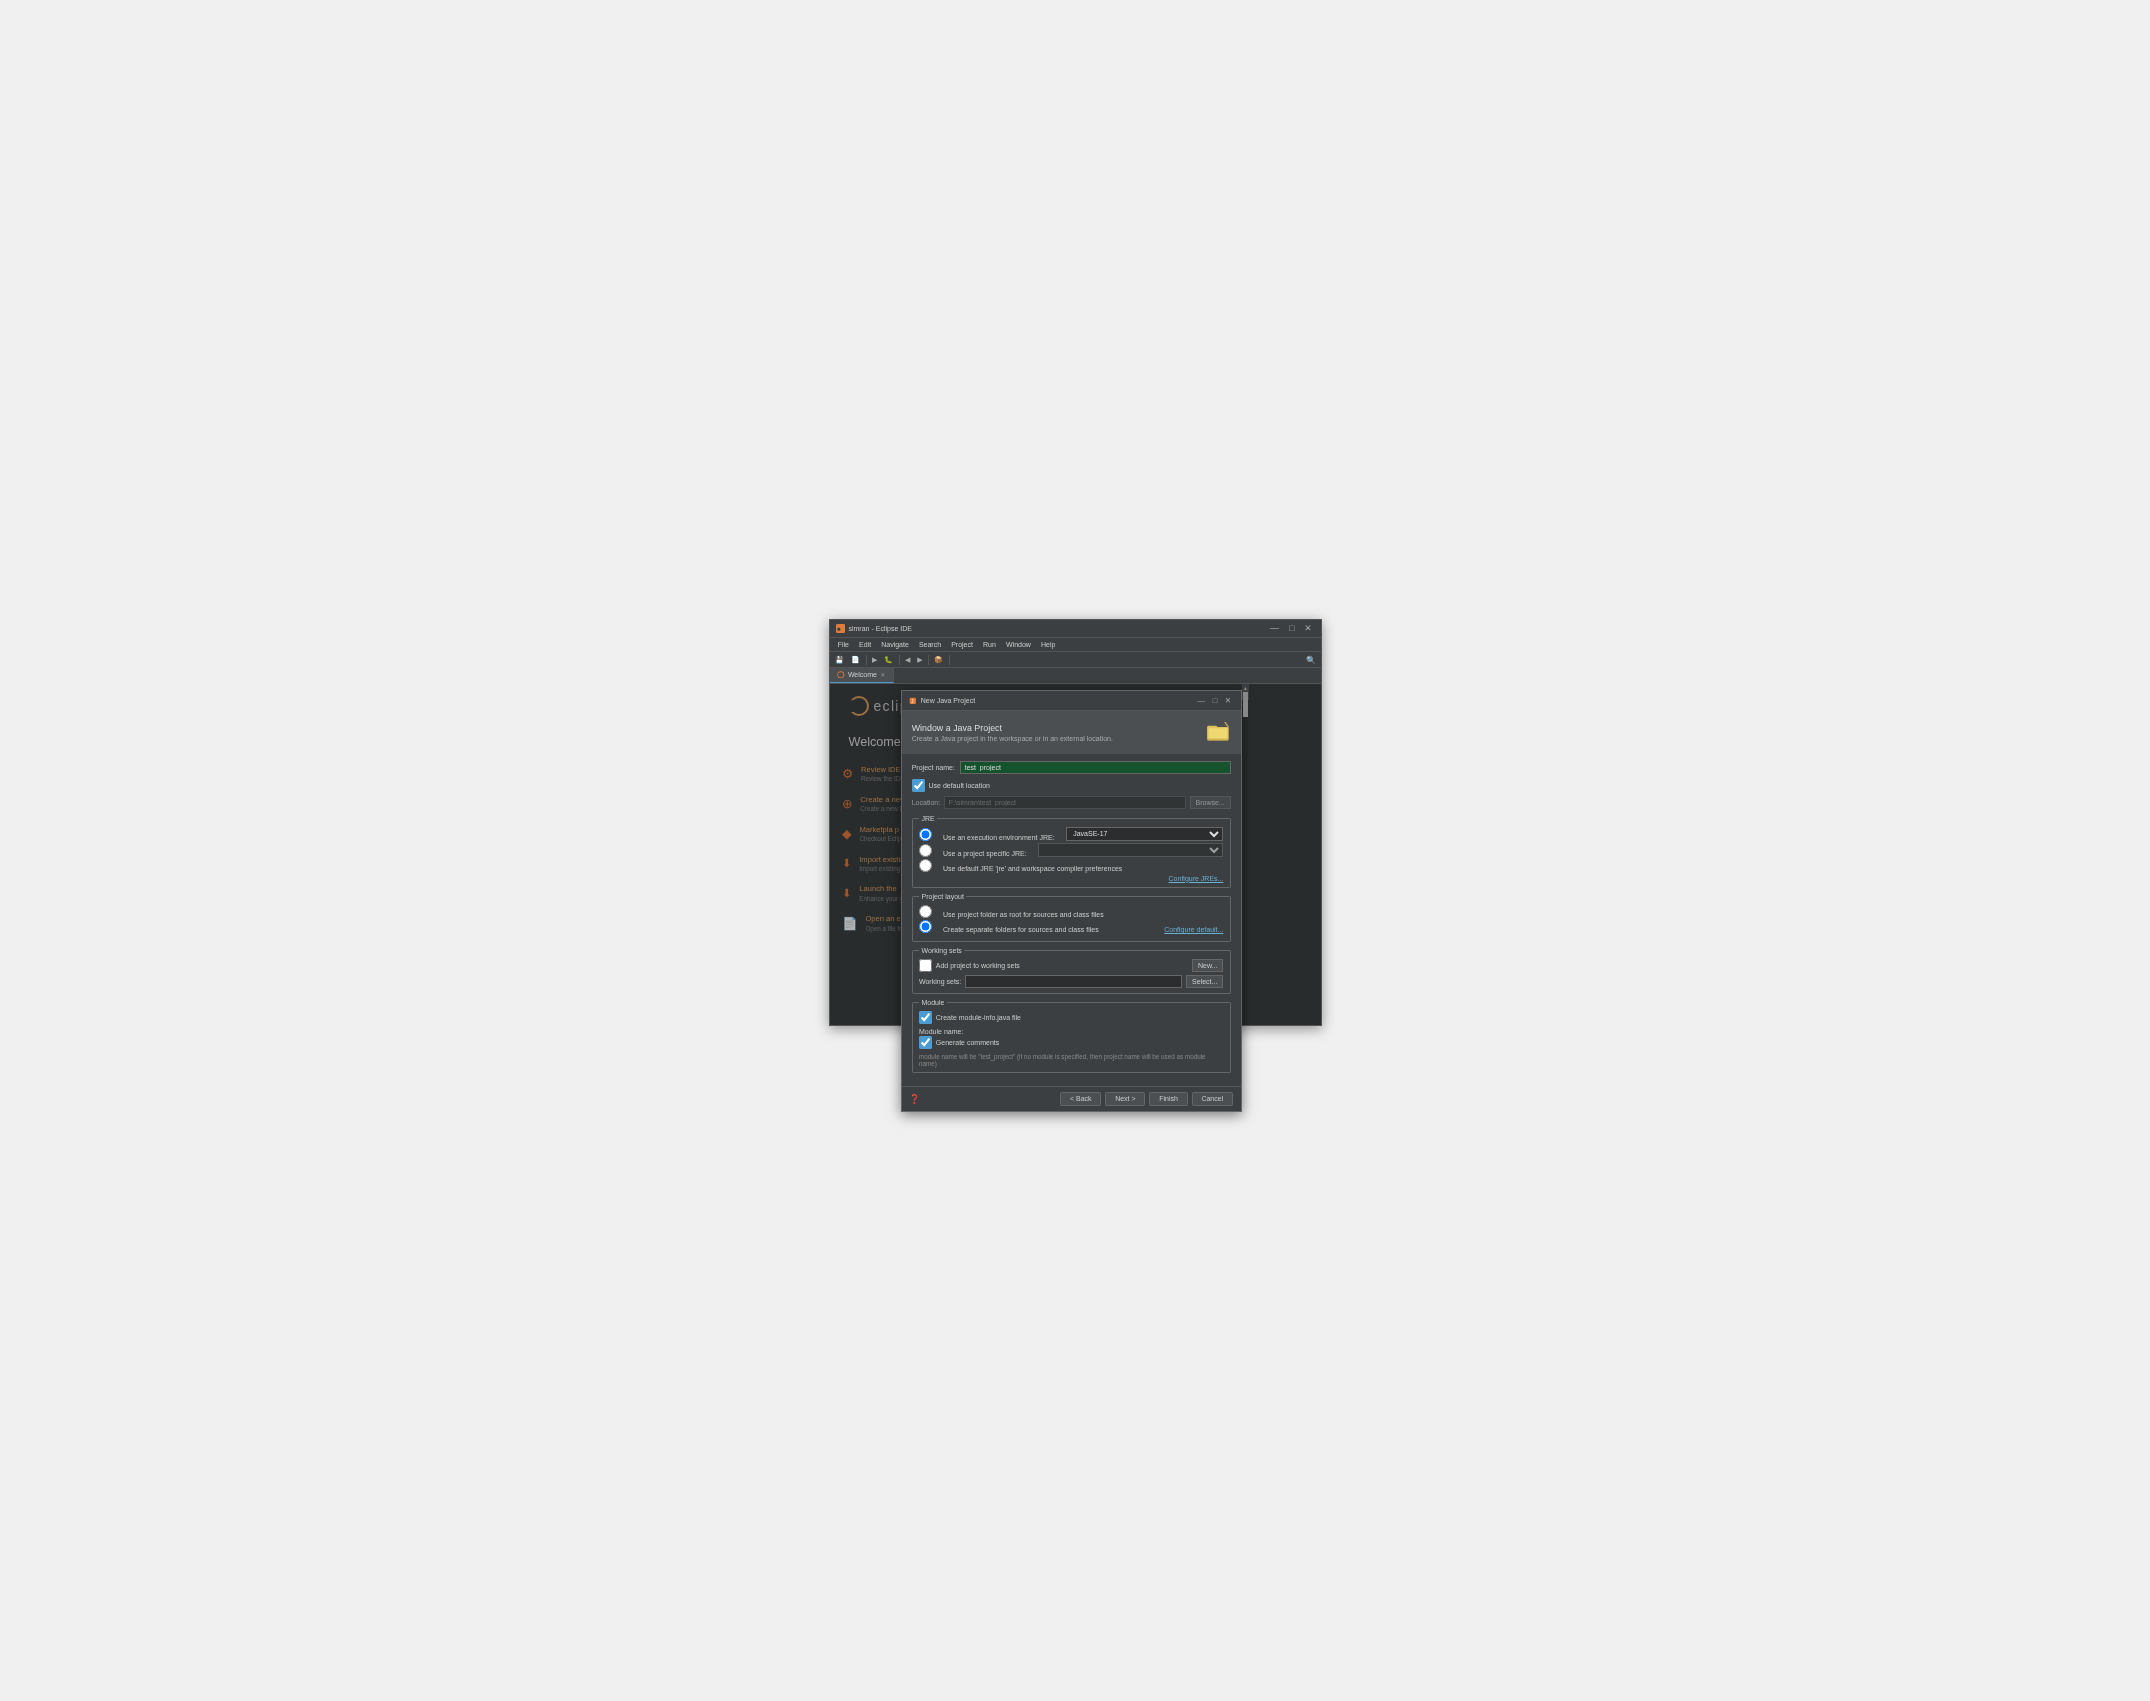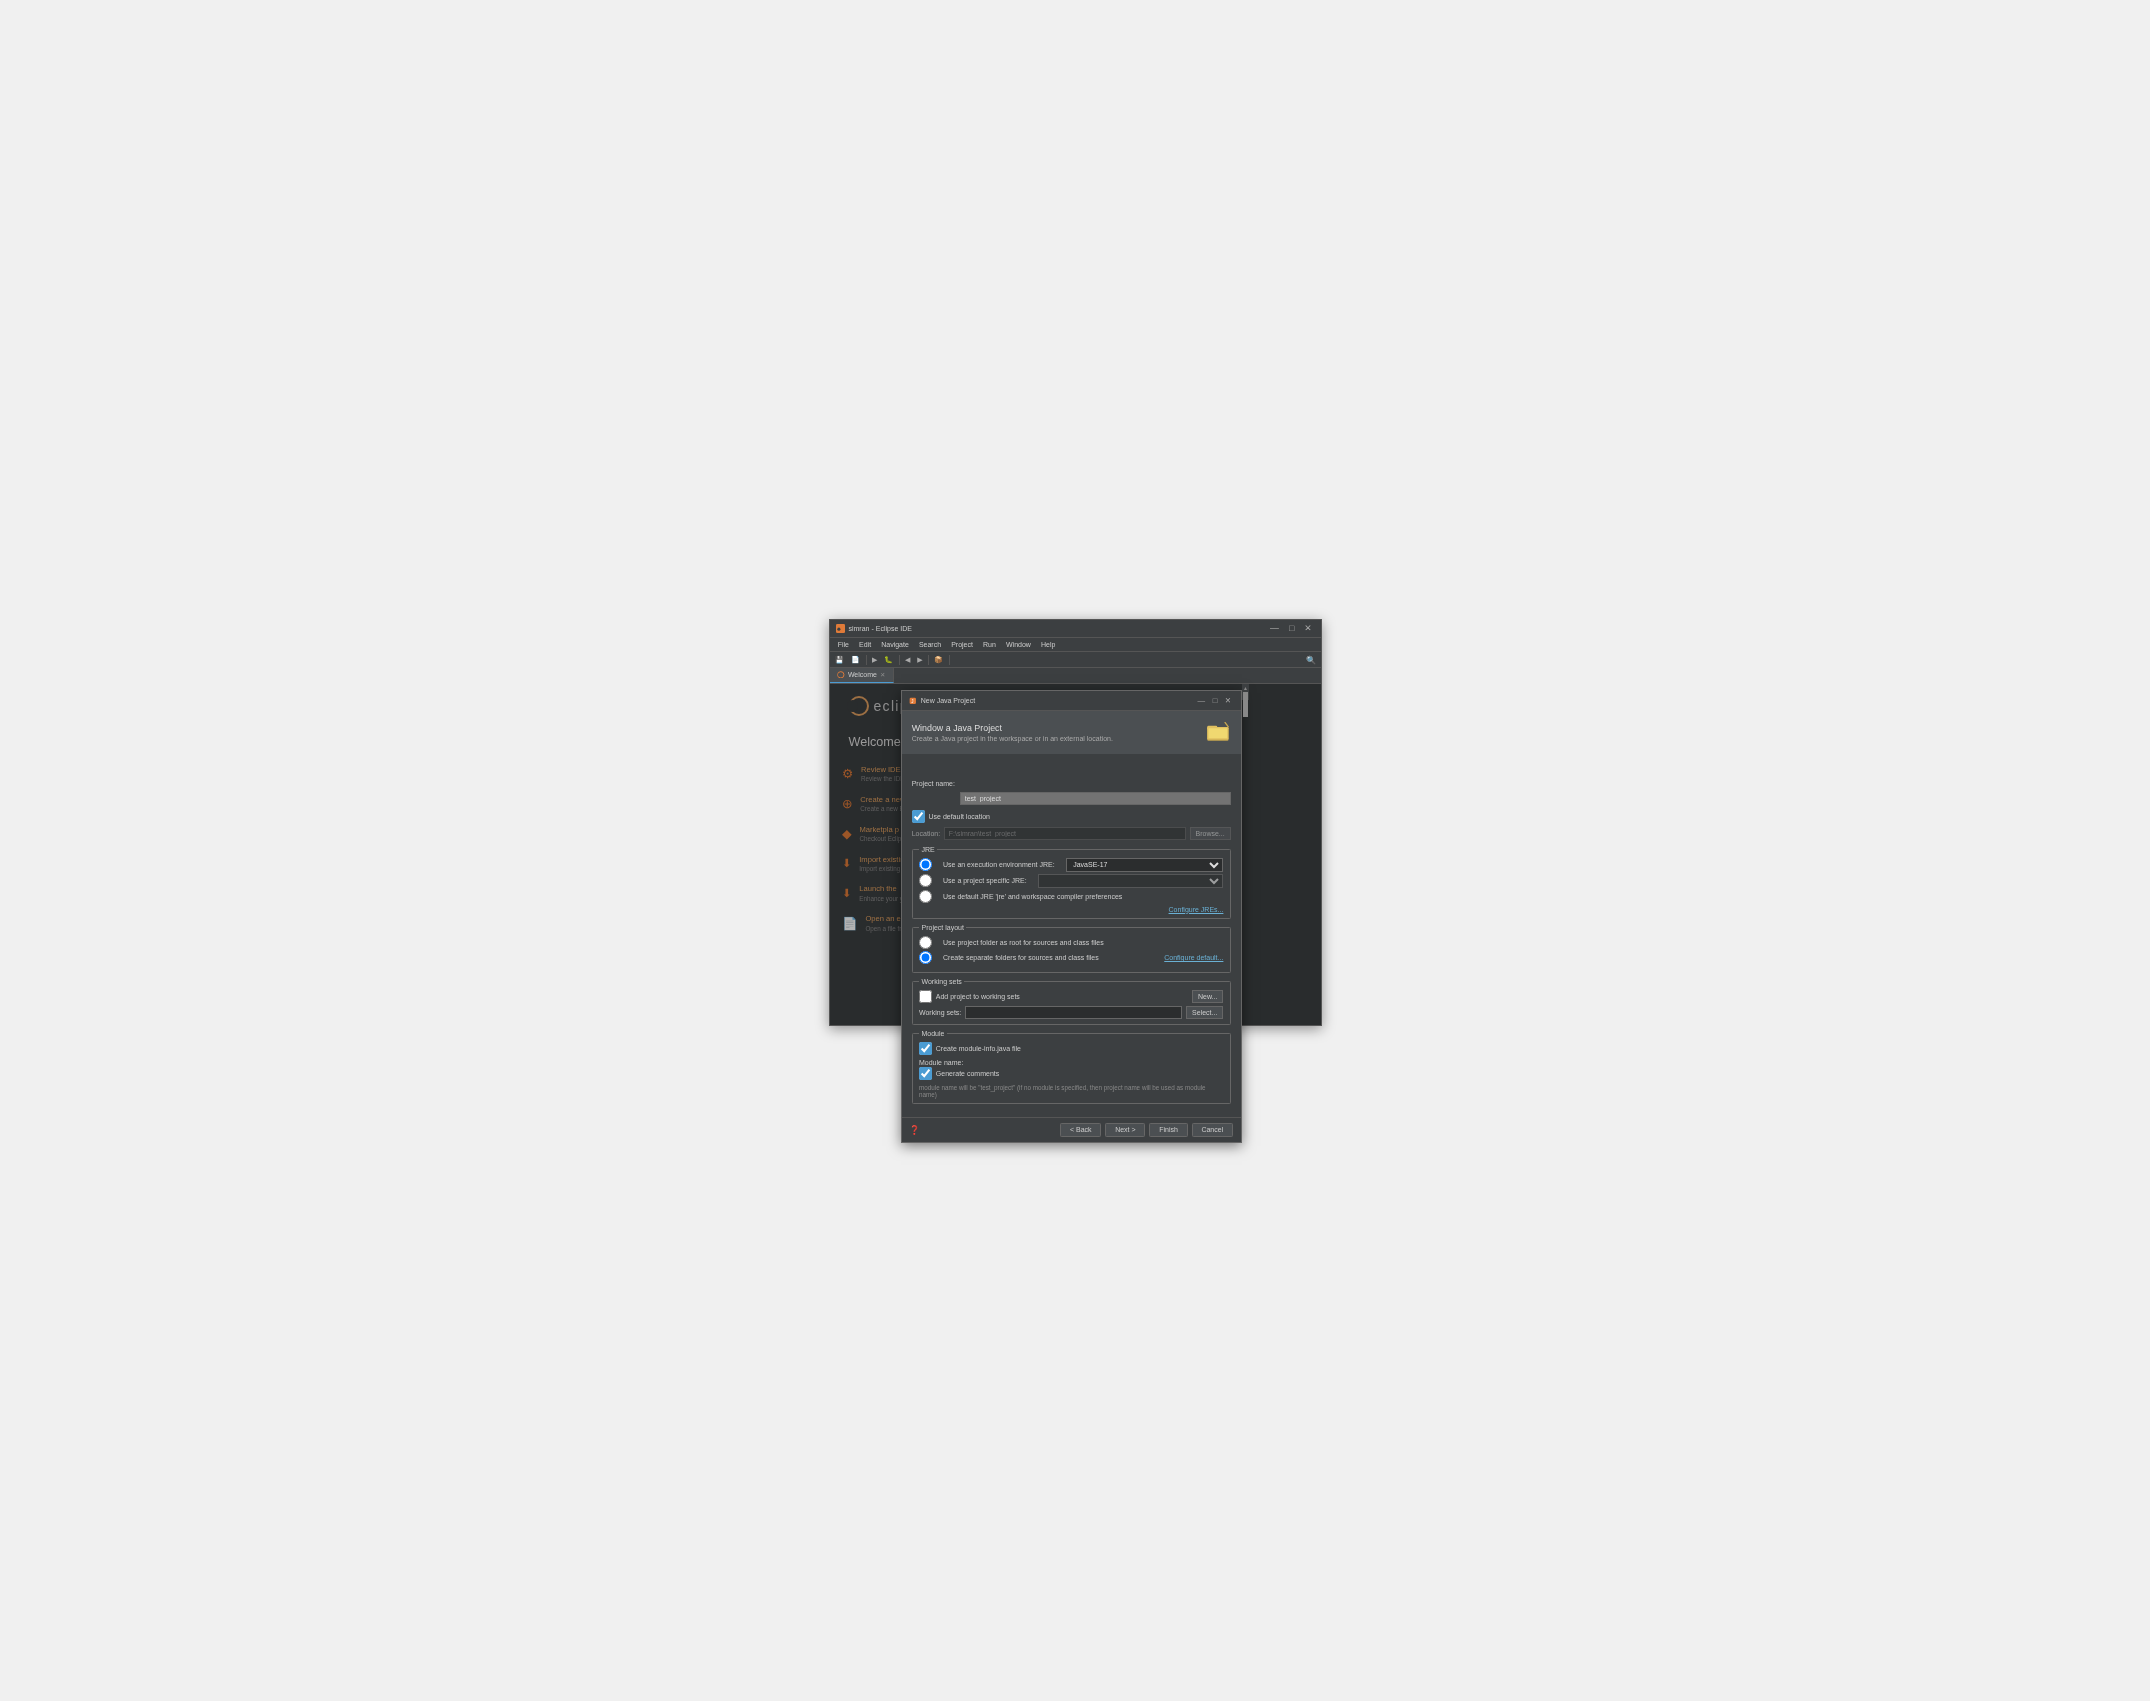--- a/index.html
+++ b/index.html
@@ -315,28 +315,27 @@
       align-items: center;
       gap: 5px;
       margin-bottom: 5px;
     }
     .form-label {
       color: #ccc;
       font-size: 7px;
       flex-shrink: 0;
     }
     .form-input {
-      background: #737373;
+      background: #14532d;
       border: 0.6px solid #666;
       color: #ddd;
       padding: 1.9px 3.8px;
       font-size: 7px;
       flex: 1;
       outline: none;
-      margin-top: 31px;
     }
 
     .checkbox-row {
       display: flex;
       align-items: center;
       gap: 3.8px;
       margin-bottom: 3.8px;
     }
     .checkbox-label {
       color: #ccc;
@@ -382,21 +381,21 @@
       padding: 5px 6.3px;
     }
     .fieldset-legend {
       color: #ccc;
       font-size: 7px;
       padding: 0 2.5px;
     }
 
     .radio-row {
       display: flex;
-      align-items: center;
+      align-items: flex-end;
       gap: 11px;
       margin-bottom: 2.5px;
     }
     .radio-label {
       color: #ccc;
       font-size: 7px;
     }
     .radio-select {
       background: #2b2d2e;
       border: 0.6px solid #666;

